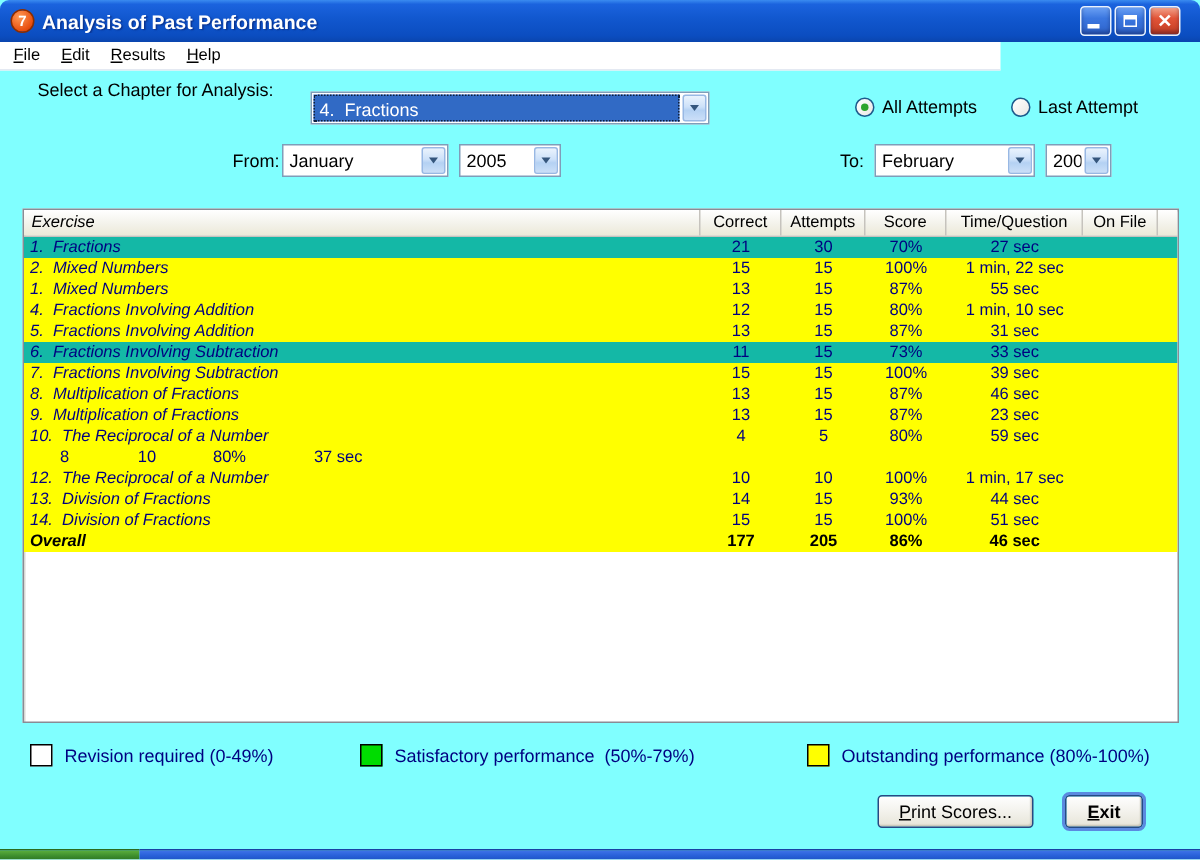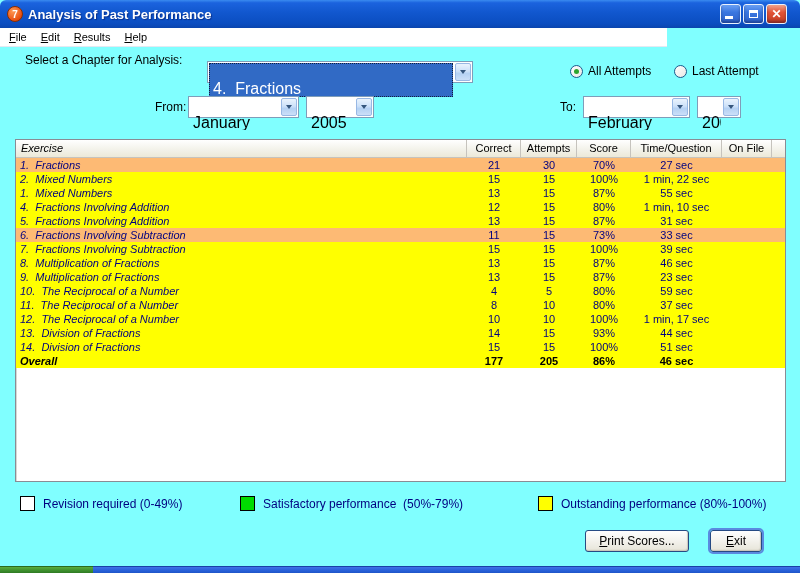--- a/index.html
+++ b/index.html
@@ -51,21 +51,21 @@
 
   
   .lbl { position:absolute; font-size:12px; color:#000; line-height:22px; white-space:nowrap; }
 
   
   .combo {
     position:absolute; height:22px; background:#fff;
     border:1px solid #7F9DB9; display:flex; align-items:stretch;
   }
   .combo-sel {
-    flex:1 1 auto; font-size:16px; line-height:18px; padding:16px 3px; margin:1px;
+    flex:1 1 auto; font-size:12px; line-height:18px; padding:0 3px; margin:1px;
     white-space:pre; overflow:hidden; color:#000;
   }
   .combo-sel.selected-blue {
     background:#316AC5; color:#fff; border:1px dotted #10203C;
   }
   .combo-btn {
     flex:0 0 16px; margin:1px; border:1px solid #98B8E4; border-radius:2px;
     background:linear-gradient(180deg,#EAF3FD 0%,#CDE1F9 45%,#B4D1F3 60%,#CBDFF8 100%);
     display:flex; align-items:center; justify-content:center;
   }
@@ -99,21 +99,21 @@
   .hcell { line-height:17px; border-right:1px solid #C6C3BD; text-align:center; white-space:nowrap; overflow:hidden; }
   .hcell.c0 { text-align:left; padding-left:5px; }
   .c0 { flex:1 1 auto;font-style:italic; }
   .c1 { flex:0 0 54px; }
   .c2 { flex:0 0 56px; }
   .c3 { flex:0 0 54px; }
   .c4 { flex:0 0 91px; }
   .c5 { flex:0 0 50px; }
   .c6 { flex:0 0 13px; border-right:none; }
   .trow { display:flex; height:14px; flex:0 0 14px; font-size:11px; color:#000080; line-height:14px; }
-  .trow.green  { background:#fdba74; }
+  .trow.green  { background:#14b8a6; }
   .trow.yellow { background:#FFFF00; }
   .trow.overall { font-weight:bold; color:#000; }
   .tcell { white-space:pre; overflow:hidden; }
   .tcell.c0 { padding-left:4px; }
   .tcell.c1,.tcell.c2,.tcell.c3,.tcell.c4,.tcell.c5 { text-align:center; }
 
   
   .legend-item { position:absolute; top:496px; display:flex; align-items:center; gap:8px; }
   .lbox { width:15px; height:15px; border:1px solid #000; flex:0 0 auto; }
   .lbox.white  { background:#FFFFFF; }
@@ -121,21 +121,21 @@
   .lbox.yellow { background:#FFFF00; }
   .ltext { font-size:12px; color:#000080; white-space:pre; }
 
   
   .xp-btn {
     position:absolute; height:22px; font-family:"Liberation Sans",sans-serif;
     font-size:12px; color:#000; border:1px solid #264A83; border-radius:3px;
     background:linear-gradient(180deg,#FEFEFE 0%,#F4F3EE 45%,#E9E7DC 90%,#DCD9CC 100%);
     box-shadow:inset -1px -1px 1px #C8C5B8;
   }
-  .xp-btn.focused { outline:2px solid #5A8AE0; outline-offset:0px; }
+  .xp-btn.focused { outline:2px solid #5A8AE0; outline-offset:0px;font-weight:bold; }
   .btn-text { display:inline-block; }
   .btn-text::first-letter { text-decoration:underline; }
 
   
   .taskbar { position:absolute; left:0; top:566px; width:800px; height:7px; display:flex; }
   .start-stub {
     flex:0 0 93px; background:linear-gradient(180deg,#5AAE3C 0%,#3D8E2D 60%,#2F7A24 100%);
     border-top:1px solid #2A6B1F; border-radius:0 0 0 0;
   }
   .taskbar-rest {
@@ -311,21 +311,20 @@
         <div class="trow yellow">
           <div class="tcell c0">10.  The Reciprocal of a Number</div>
           <div class="tcell c1">4</div>
           <div class="tcell c2">5</div>
           <div class="tcell c3">80%</div>
           <div class="tcell c4">59 sec</div>
           <div class="tcell c5"></div>
           <div class="tcell c6"></div>
         </div>
         <div class="trow yellow">
-          <div class="tcell c0">11.  The Reciprocal of a Number</div>
           <div class="tcell c1">8</div>
           <div class="tcell c2">10</div>
           <div class="tcell c3">80%</div>
           <div class="tcell c4">37 sec</div>
           <div class="tcell c5"></div>
           <div class="tcell c6"></div>
         </div>
         <div class="trow yellow">
           <div class="tcell c0">12.  The Reciprocal of a Number</div>
           <div class="tcell c1">10</div>

